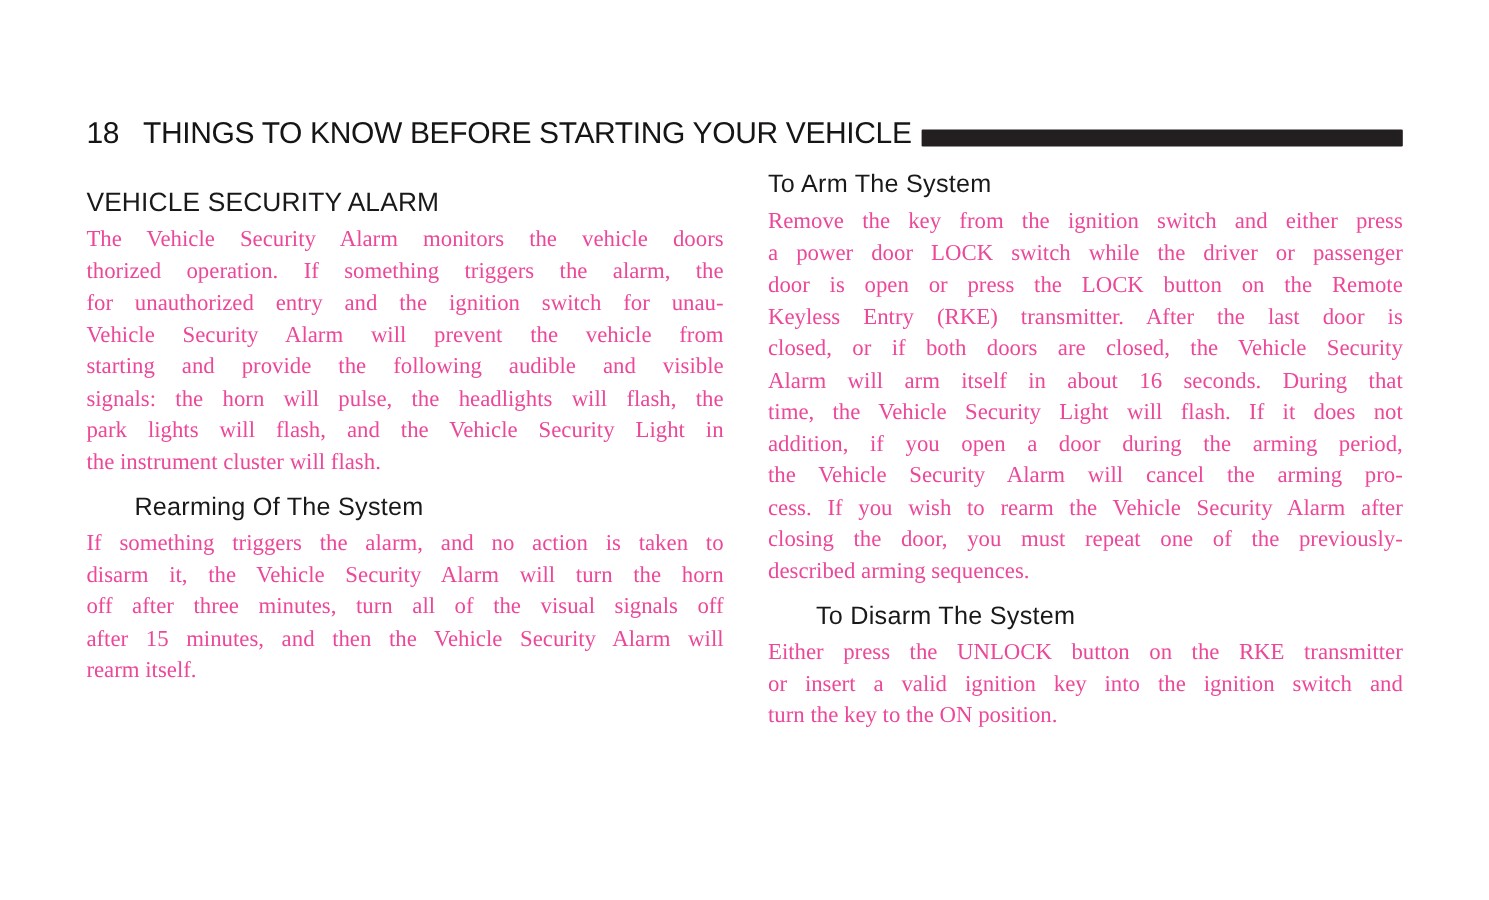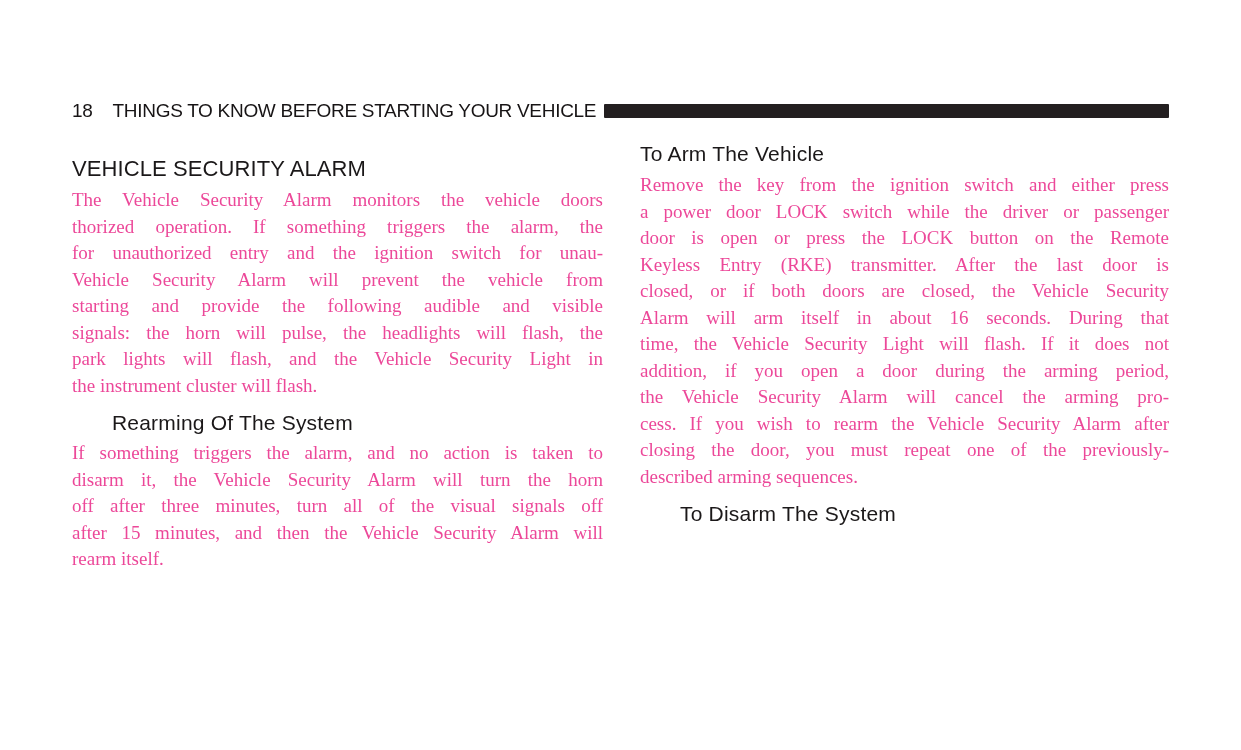--- a/index.html
+++ b/index.html
@@ -11,23 +11,23 @@
     color: #1e1b1c;
     font-family: "Liberation Serif", serif;
     overflow: hidden;
   }
   .header {
     position: absolute;
     left: 72px;
     top: 100px;
     width: 1097px;
     display: flex;
-    align-items: center;
+    align-items: flex-end;
     font-family: "Liberation Sans", sans-serif;
-    font-size: 19px;
+    font-size: 25px;
     line-height: 22px;
     letter-spacing: -0.3px;
     color: #171415;
     white-space: nowrap;
   }
   .page-num { margin-right: 20px; }
   .header-bar {
     flex: 1;
     height: 14px;
     background: #231f20;
@@ -97,32 +97,37 @@
       <div class="body-par">
           <div class="jline">If something triggers the alarm, and no action is taken to</div>
           <div class="jline">disarm it, the Vehicle Security Alarm will turn the horn</div>
           <div class="jline">off after three minutes, turn all of the visual signals off</div>
           <div class="jline">after 15 minutes, and then the Vehicle Security Alarm will</div>
           <div class="jline jline-last">rearm itself.</div>
         </div>
     </div>
 
     <div class="col-right">
-      <h2 class="heading">To Arm The Vehicle</h2>
+      <h2 class="heading">To Arm The System</h2>
       <div class="body-par">
           <div class="jline">Remove the key from the ignition switch and either press</div>
           <div class="jline">a power door LOCK switch while the driver or passenger</div>
           <div class="jline">door is open or press the LOCK button on the Remote</div>
           <div class="jline">Keyless Entry (RKE) transmitter. After the last door is</div>
           <div class="jline">closed, or if both doors are closed, the Vehicle Security</div>
           <div class="jline">Alarm will arm itself in about 16 seconds. During that</div>
           <div class="jline">time, the Vehicle Security Light will flash. If it does not</div>
           <div class="jline">addition, if you open a door during the arming period,</div>
           <div class="jline">the Vehicle Security Alarm will cancel the arming pro-</div>
           <div class="jline">cess. If you wish to rearm the Vehicle Security Alarm after</div>
           <div class="jline">closing the door, you must repeat one of the previously-</div>
           <div class="jline jline-last">described arming sequences.</div>
         </div>
       <h2 class="heading follow">To Disarm The System</h2>
+      <div class="body-par">
+          <div class="jline">Either press the UNLOCK button on the RKE transmitter</div>
+          <div class="jline">or insert a valid ignition key into the ignition switch and</div>
+          <div class="jline jline-last">turn the key to the ON position.</div>
+        </div>
     </div>
 
   </div>
 </div>
 
 </body></html>

